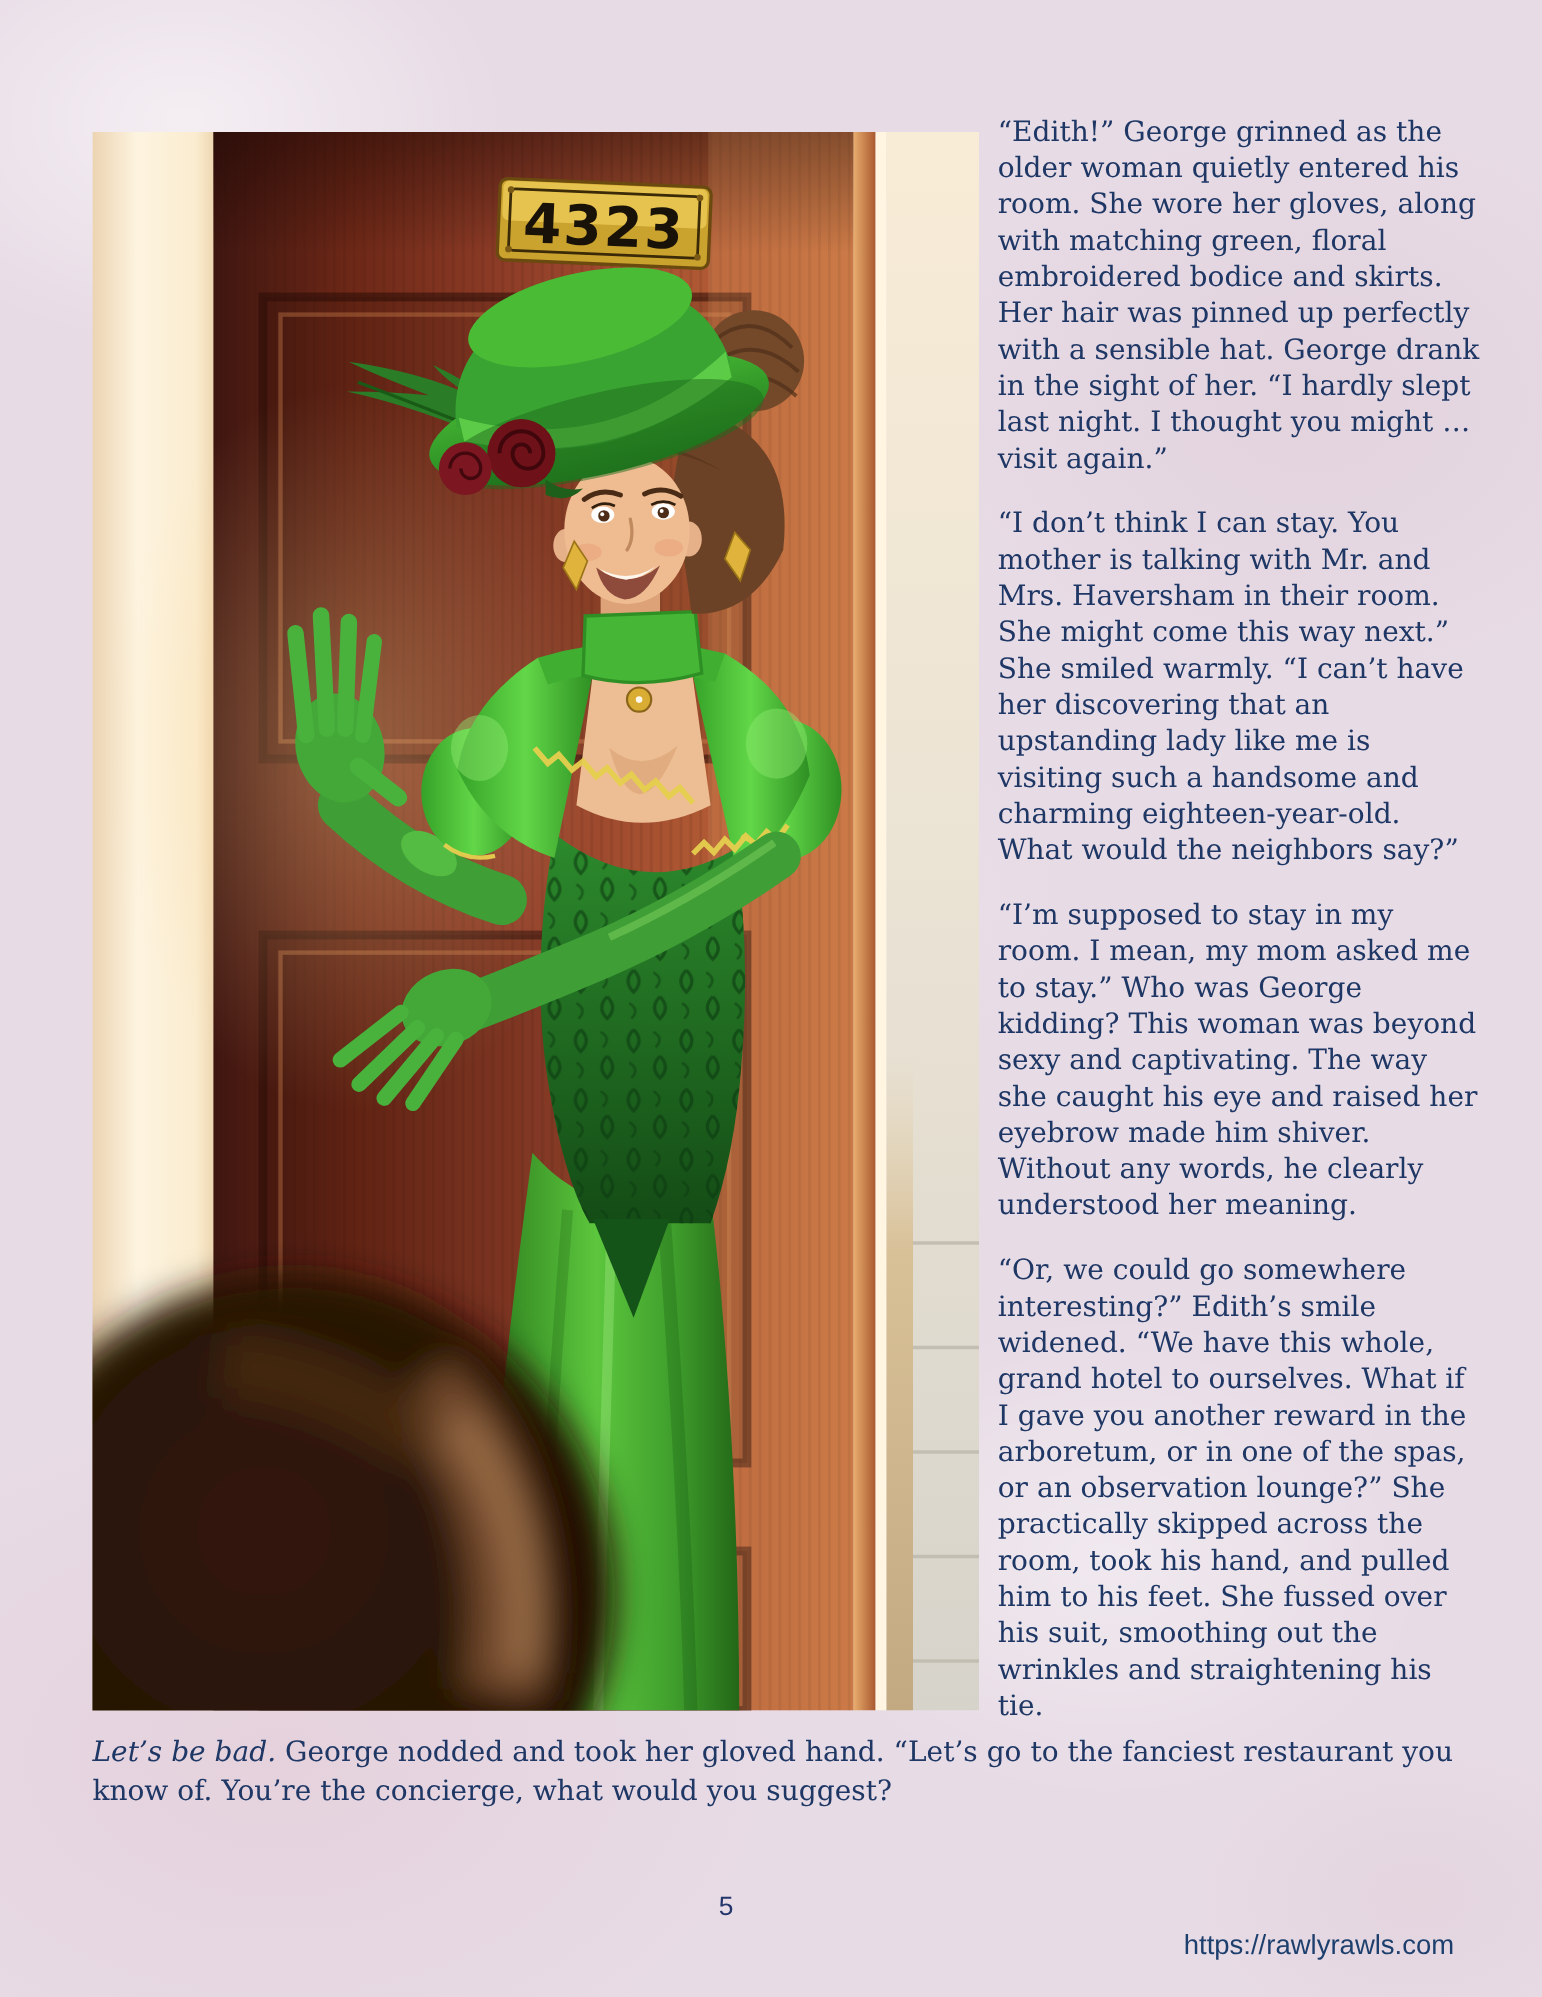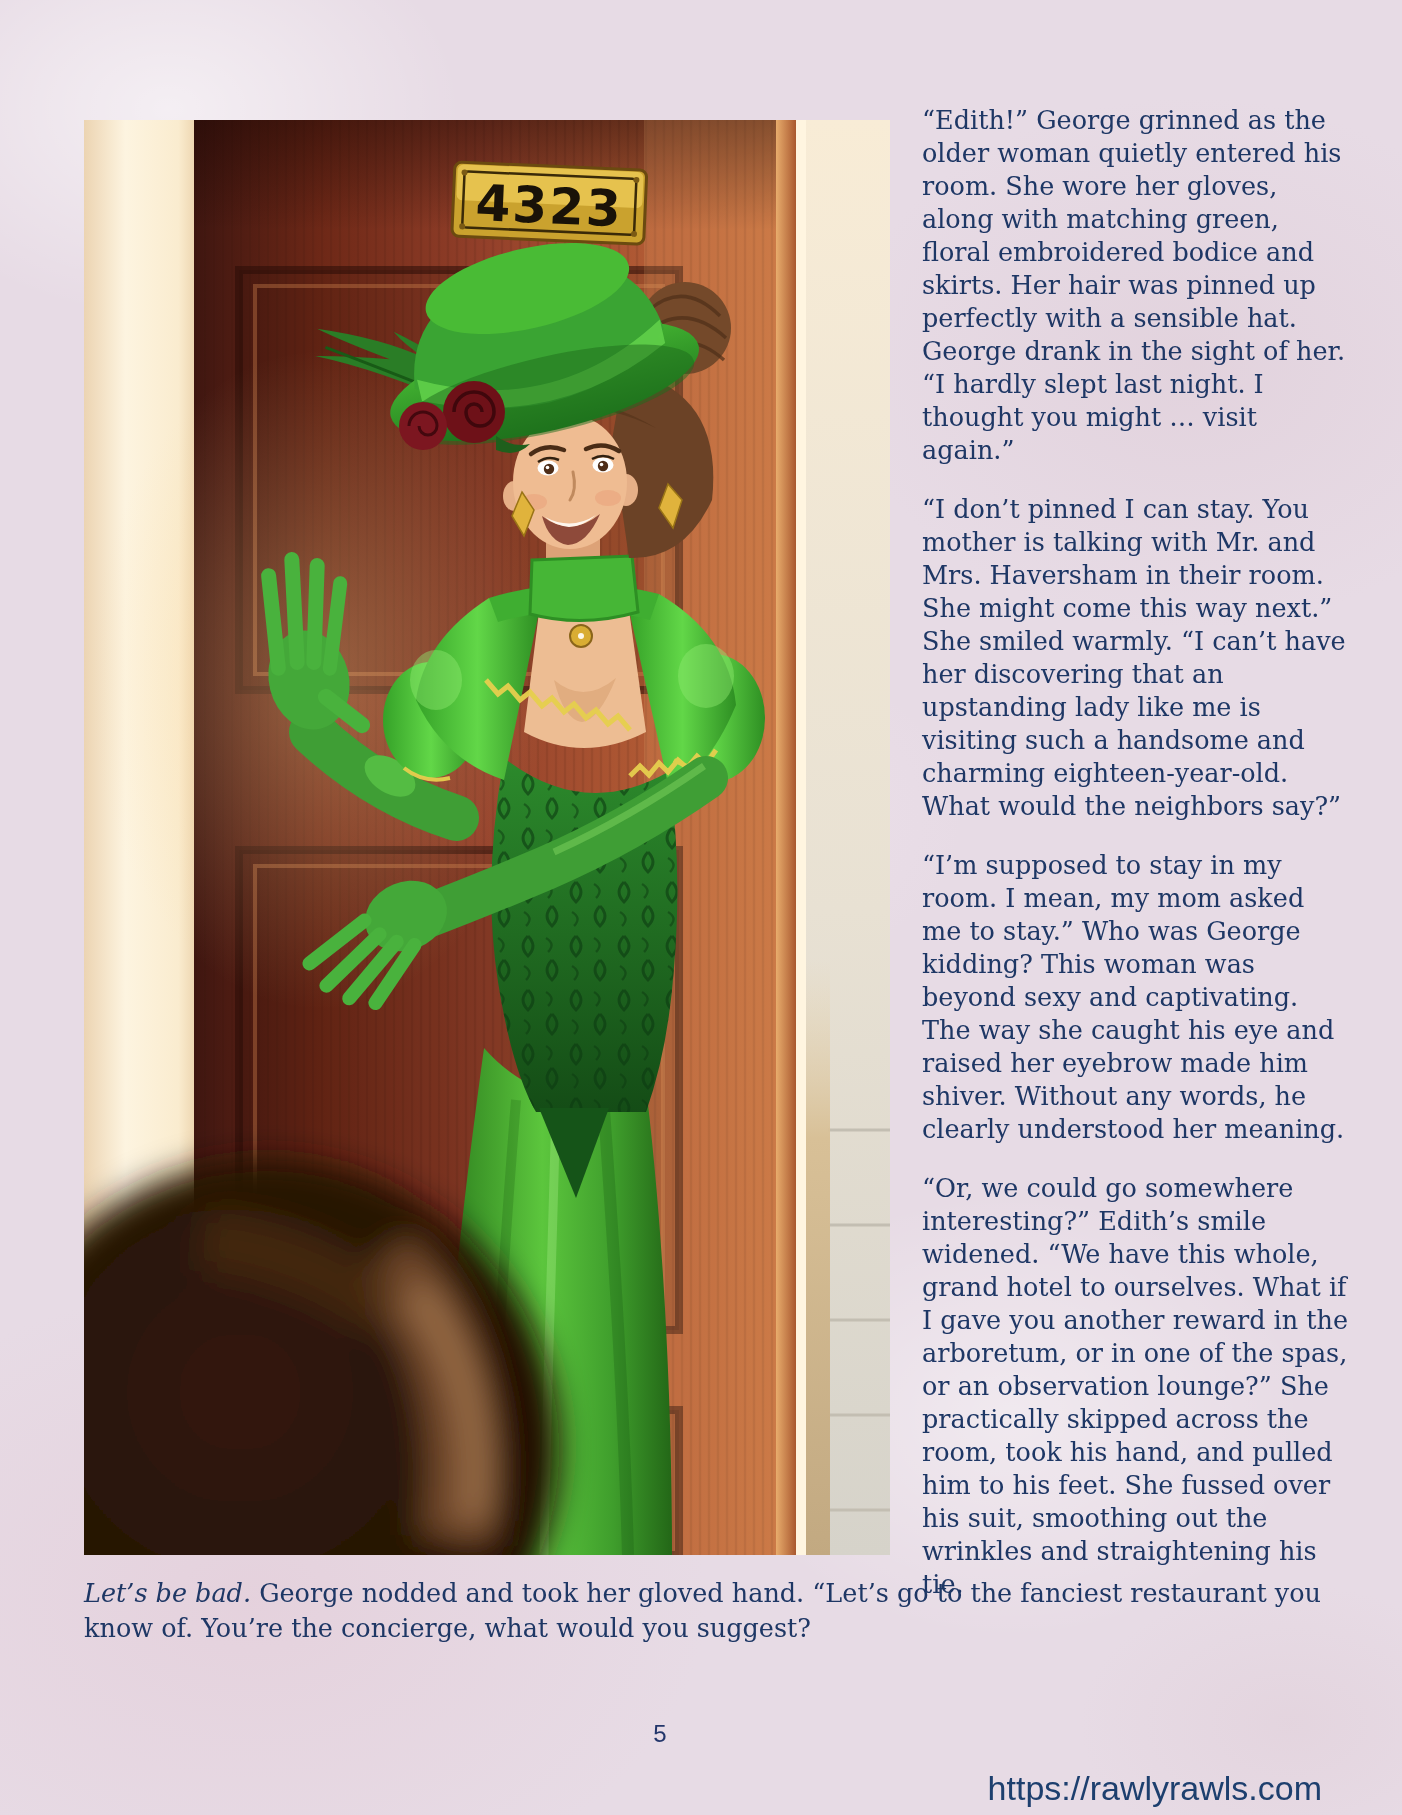--- a/index.html
+++ b/index.html
@@ -18,33 +18,33 @@
   }
   .photo{
     position:absolute;left:84px;top:120px;width:806px;height:1435px;
     box-shadow:0 0 0 0 transparent;
   }
   .photo svg{display:block;width:806px;height:1435px;}
   .col-text{
     position:absolute;left:906px;top:104px;width:442px;
     font-size:25.5px;line-height:33px;text-align:left;
   }
-  .col-text p{margin:0 0 26px 16px;}
+  .col-text p{margin:0 0 26px 1px;}
   .footer-text{
     position:absolute;left:84px;top:1576px;width:1266px;
     font-size:25.5px;line-height:35px;
   }
   .footer-text .lead{font-style:italic;margin-top:28px;}
   .page-number{
     position:absolute;left:0;top:1720px;width:1320px;text-align:center;
     font-family:"Liberation Sans",sans-serif;font-size:24px;color:#23366b;
   }
   .site-url{
     position:absolute;right:80px;top:1754px;
-    font-family:"Liberation Sans",sans-serif;font-size:34px;color:#1d3f6e;margin-top:15px;
+    font-family:"Liberation Sans",sans-serif;font-size:25px;color:#1d3f6e;
   }
 </style>
 </head>
 <body>
 
 <div class="photo" role="img" aria-label="Smiling woman in a green Victorian dress, long green gloves and a green hat with red roses stands at the open reddish wooden door of hotel room 4323; the blurred back of a young man's head fills the lower-left foreground.">
   <svg viewBox="0 0 806 1435" xmlns="http://www.w3.org/2000/svg">
     <defs>
       <linearGradient id="gWallL" x1="0" y1="0" x2="1" y2="0">
         <stop offset="0" stop-color="#ecd4b2"></stop>
@@ -289,21 +289,21 @@
       <path d="M330,1170 Q405,1260 390,1400" stroke="#c89a6a" stroke-width="26" fill="none" opacity="0.5"></path>
       <path d="M120,1120 Q220,1130 300,1190" stroke="#4a2a14" stroke-width="60" fill="none" opacity="0.8"></path>
     </g>
 
     <path d="M84,0 H0 V1435 H30 Q10,700 84,0 Z" fill="rgba(230,210,220,0)"></path>
   </svg>
 </div>
 
 <div class="col-text">
   <p>“Edith!” George grinned as the older woman quietly entered his room. She wore her gloves, along with matching green, floral embroidered bodice and skirts. Her hair was pinned up perfectly with a sensible hat. George drank in the sight of her. “I hardly slept last night. I thought you might … visit again.”</p>
-  <p>“I don’t pinned I can stay. You mother is talking with Mr. and Mrs. Haversham in their room. She might come this way next.” She smiled warmly. “I can’t have her discovering that an upstanding lady like me is visiting such a handsome and charming eighteen-year-old. What would the neighbors say?”</p>
+  <p>“I don’t think I can stay. You mother is talking with Mr. and Mrs. Haversham in their room. She might come this way next.” She smiled warmly. “I can’t have her discovering that an upstanding lady like me is visiting such a handsome and charming eighteen-year-old. What would the neighbors say?”</p>
   <p>“I’m supposed to stay in my room. I mean, my mom asked me to stay.” Who was George kidding? This woman was beyond sexy and captivating. The way she caught his eye and raised her eyebrow made him shiver. Without any words, he clearly understood her meaning.</p>
   <p>“Or, we could go somewhere interesting?” Edith’s smile widened. “We have this whole, grand hotel to ourselves. What if I gave you another reward in the arboretum, or in one of the spas, or an observation lounge?” She practically skipped across the room, took his hand, and pulled him to his feet. She fussed over his suit, smoothing out the wrinkles and straightening his tie.</p>
 </div>
 
 <div class="footer-text">
   <span class="lead">Let’s be bad.</span><span> George nodded and took her gloved hand. “Let’s go to the fanciest restaurant you know of. You’re the concierge, what would you suggest?</span>
 </div>
 
 <div class="page-number">5</div>
 

